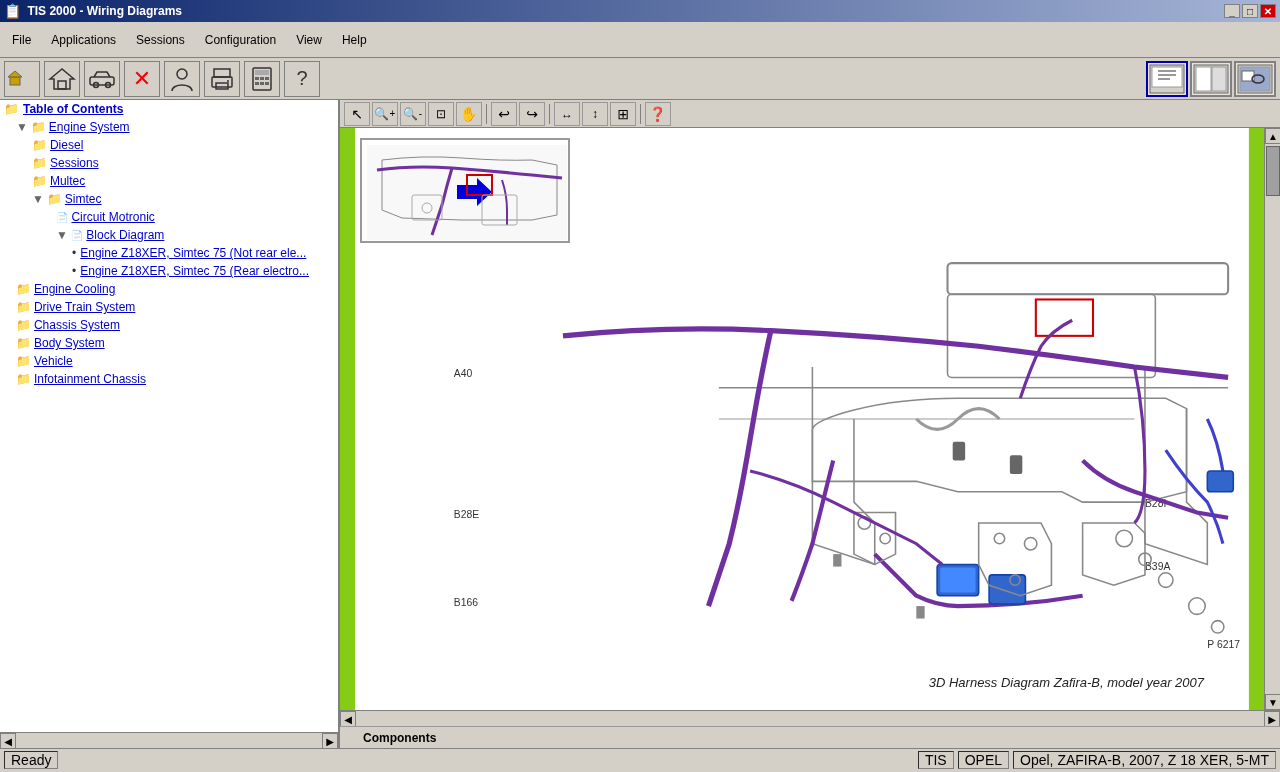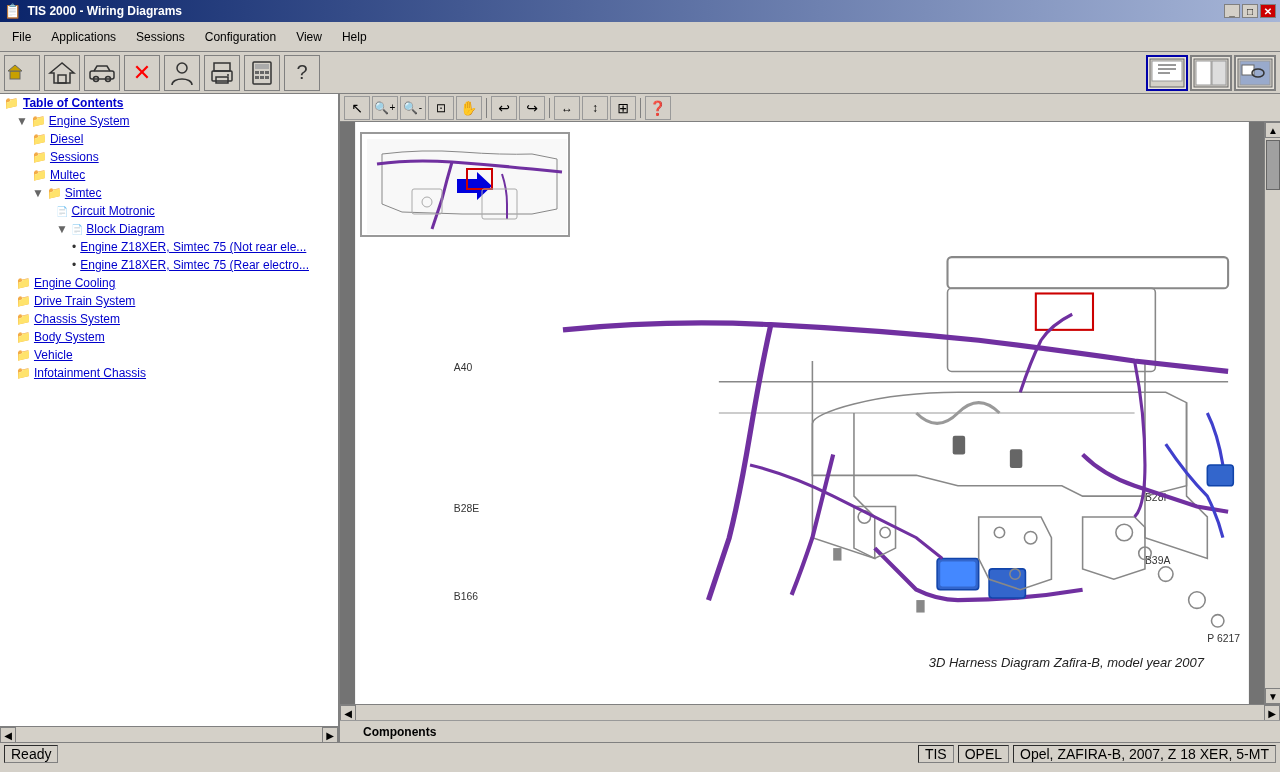--- a/index.html
+++ b/index.html
@@ -24,21 +24,21 @@
       width: 16px; height: 14px;
       background: #d4d0c8;
       border: 1px solid #808080;
       display: flex; align-items: center; justify-content: center;
       font-size: 10px; color: black; cursor: pointer;
     }
 
     
     #menubar {
       background: #d4d0c8;
-      height: 30px;
+      height: 36px;
       display: flex;
       align-items: center;
       border-bottom: 1px solid #808080;
       padding: 0 4px;
       gap: 4px;
     }
     .menu-item {
       padding: 2px 8px;
       font-size: 12px;
       cursor: pointer;
@@ -175,21 +175,21 @@
     #diagram-svg {
       width: calc(100% - 16px);
       height: 100%;
       position: absolute;
       left: 0; top: 0;
     }
 
     
     #diagram-caption {
       position: absolute;
-      bottom: 34px;
+      bottom: 20px;
       right: 60px;
       font-size: 13px;
       color: #333;
       font-style: italic;
     }
 
     
     #thumbnail-inset {
       position: absolute;
       top: 10px;
@@ -412,21 +412,21 @@
       <div class="diag-btn">↪</div>
       <div class="diag-separator"></div>
       <div class="diag-btn" style="font-size:12px;">↔</div>
       <div class="diag-btn" style="font-size:12px;">↕</div>
       <div class="diag-btn" style="font-size:14px;">⊞</div>
       <div class="diag-separator"></div>
       <div class="diag-btn">❓</div>
     </div>
 
     <div style="flex:1; display:flex; position:relative; overflow:hidden;">
-      <div id="diagram-area" style="flex:1; background:#737373; position:relative; overflow:hidden;">
+      <div id="diagram-area" style="flex:1; background:#84cc16; position:relative; overflow:hidden;">
 
         <svg id="diagram-svg" viewBox="0 0 860 560" preserveAspectRatio="xMidYMid meet" style="width:calc(100% - 0px); height:100%; position:absolute; left:0; top:0;">
 
           <rect width="860" height="560" fill="white"></rect>
 
           <text x="95" y="240" font-size="10" fill="#333">A40</text>
 
           <text x="95" y="375" font-size="10" fill="#333">B28E</text>
 
           <text x="760" y="365" font-size="10" fill="#333">B28I</text>

